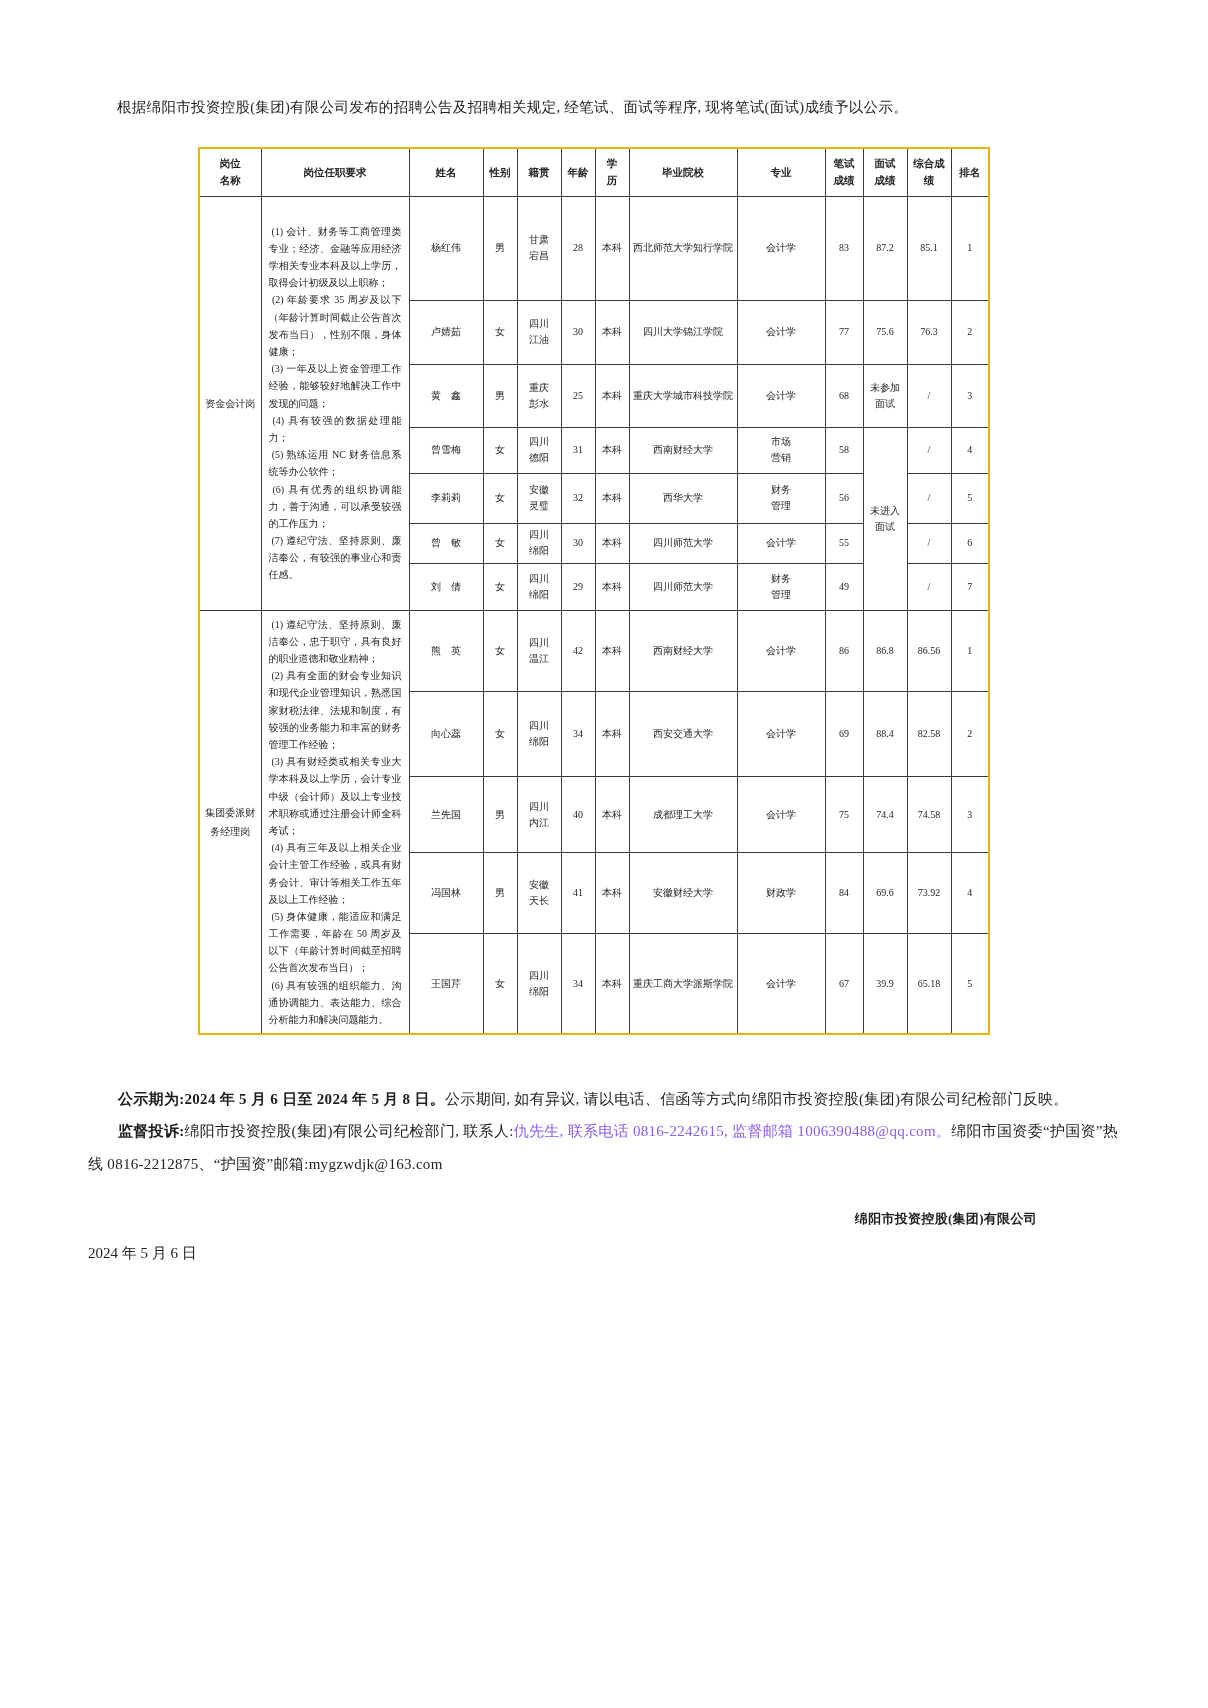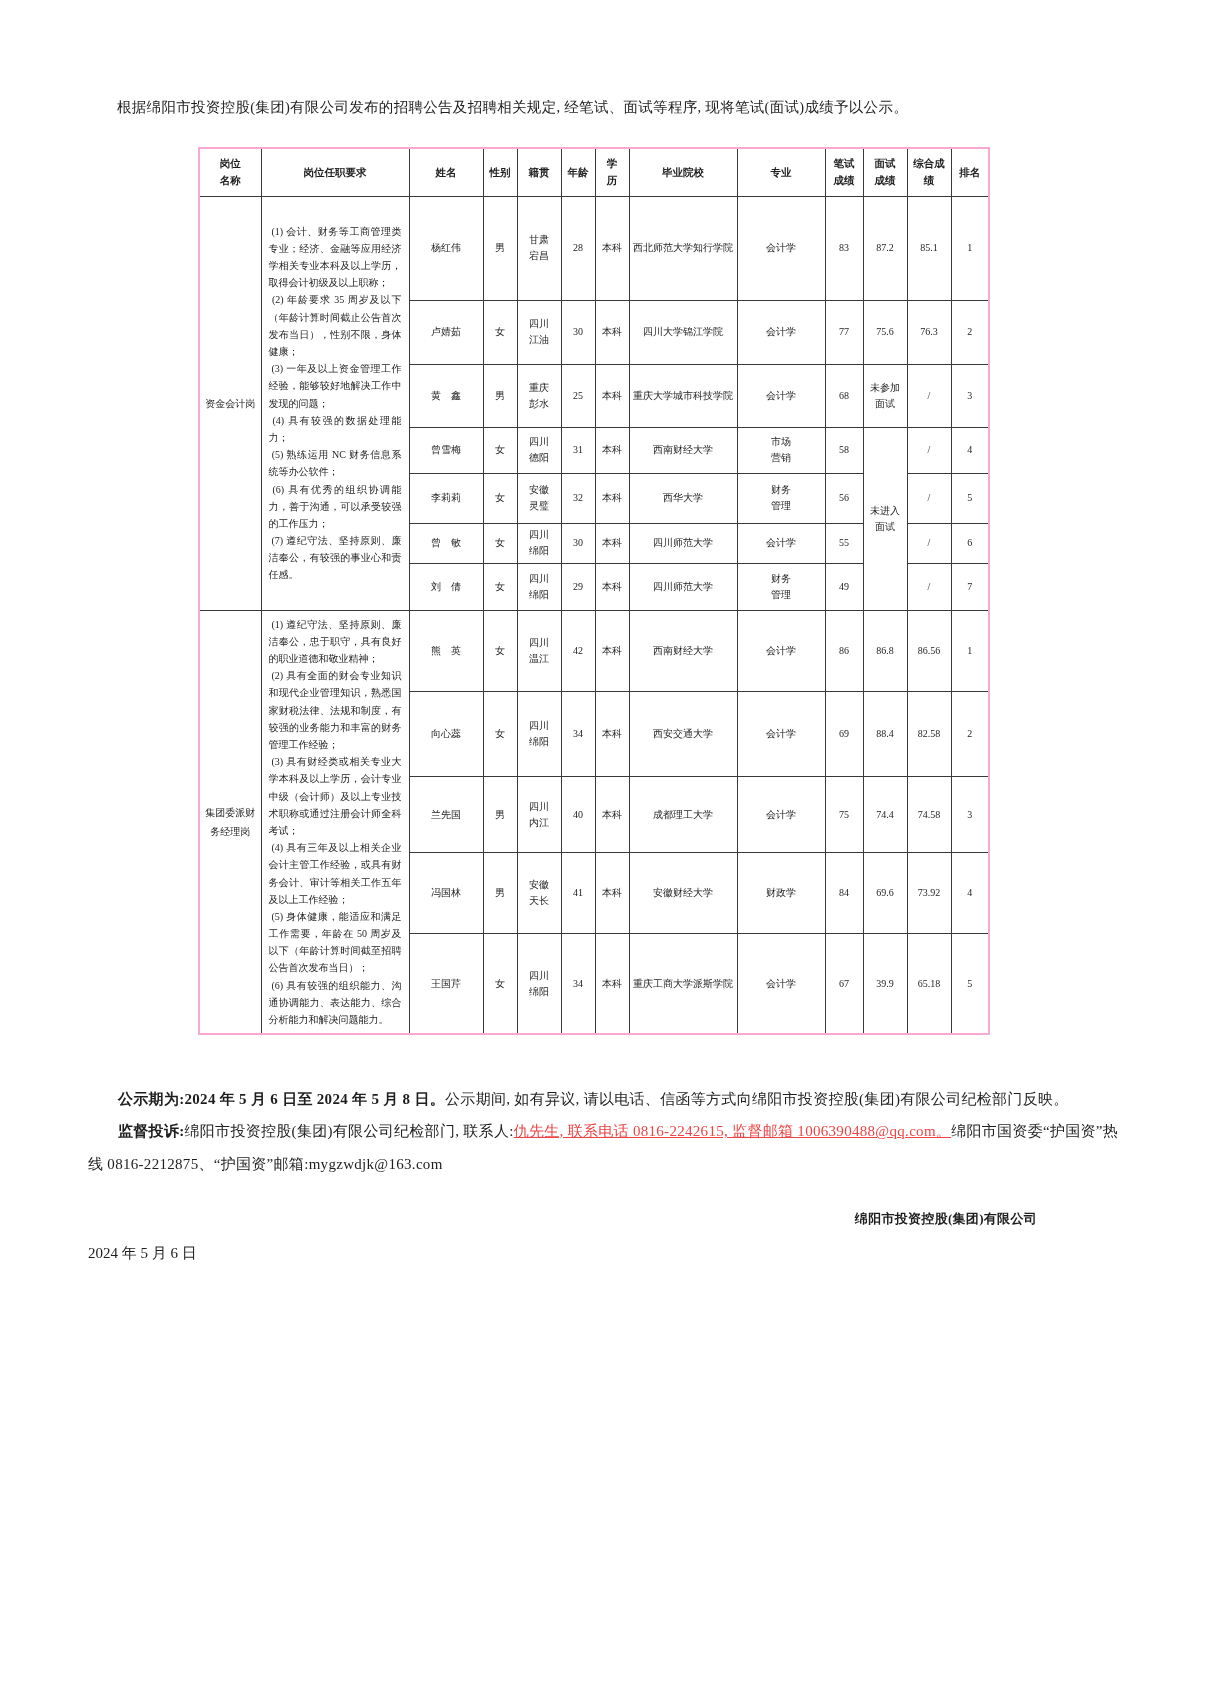--- a/index.html
+++ b/index.html
@@ -17,21 +17,21 @@
     line-height:1.6;
     text-indent:2em;
     letter-spacing:0.3px;
   }
 
   table.results {
     border-collapse:collapse;
     table-layout:fixed;
     width:790px;
     margin:28px 0 0 110px;
-    border:2px solid #f9a8d4;
+    border:2px solid #eab308;
   }
   .results th, .results td {
     border:1px solid #3a3a3a;
     overflow:hidden;
   }
   .results th {
     font-size:10.5px;
     font-weight:bold;
     text-align:center;
     vertical-align:middle;
@@ -61,21 +61,21 @@
 
   .footer { margin-top:48px; }
   .f-line {
     margin:0;
     font-size:15px;
     line-height:2.15;
     text-indent:2em;
     letter-spacing:0.3px;
   }
   .b { font-weight:bold; }
-  .link { color:#ef4444; text-decoration:underline; }
+  .link { color:#8b5cf6; }
   .sig {
     margin:30px 0 0 0;
     font-size:13px;
     text-align:right;
     padding-right:92px;
     font-weight:bold;
     letter-spacing:0.3px;
   }
   .sig-date {
     margin:16px 0 0 0;

